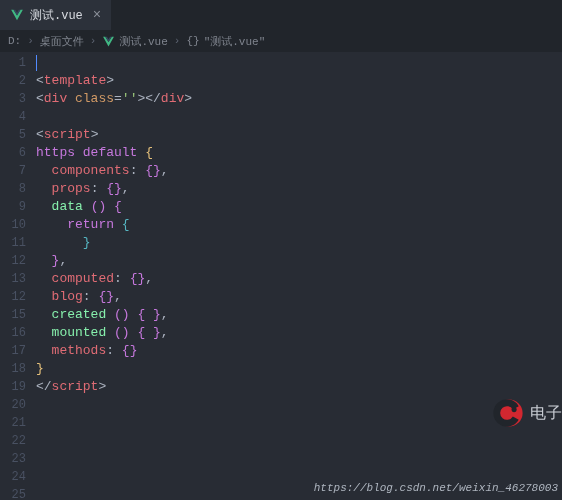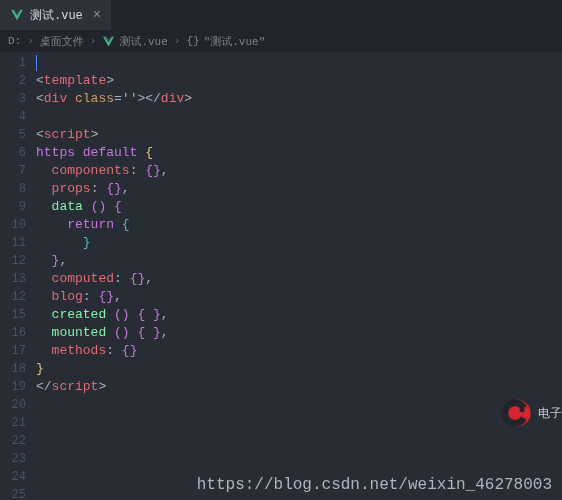--- a/index.html
+++ b/index.html
@@ -83,34 +83,35 @@
 .t-attr { color: #d19a66; }
 .t-str { color: #98c379; }
 .t-kw { color: #c678dd; }
 .t-fn { color: #86efac; }
 .t-prop { color: #e06c75; }
 .t-brace-y { color: #e5c07b; }
 .t-brace-p { color: #c678dd; }
 .t-brace-b { color: #56b6c2; }
 .watermark {
   position: absolute;
-  right: 10px;
+  right: 4px;
   bottom: 6px;
   color: #aeb5bf;
-  font-size: 16px;
+  font-size: 11px;
+  font-style: italic;
 }
 .logo-badge {
   position: absolute;
   right: 0;
   bottom: 70px;
   display: flex;
   align-items: center;
   gap: 4px;
   color: #c9cdd4;
-  font-size: 12px;
+  font-size: 16px;
 }
 .logo-c {
   width: 34px;
   height: 34px;
 }
 </style>
 </head>
 <body>
 
 <div class="tab-bar">

